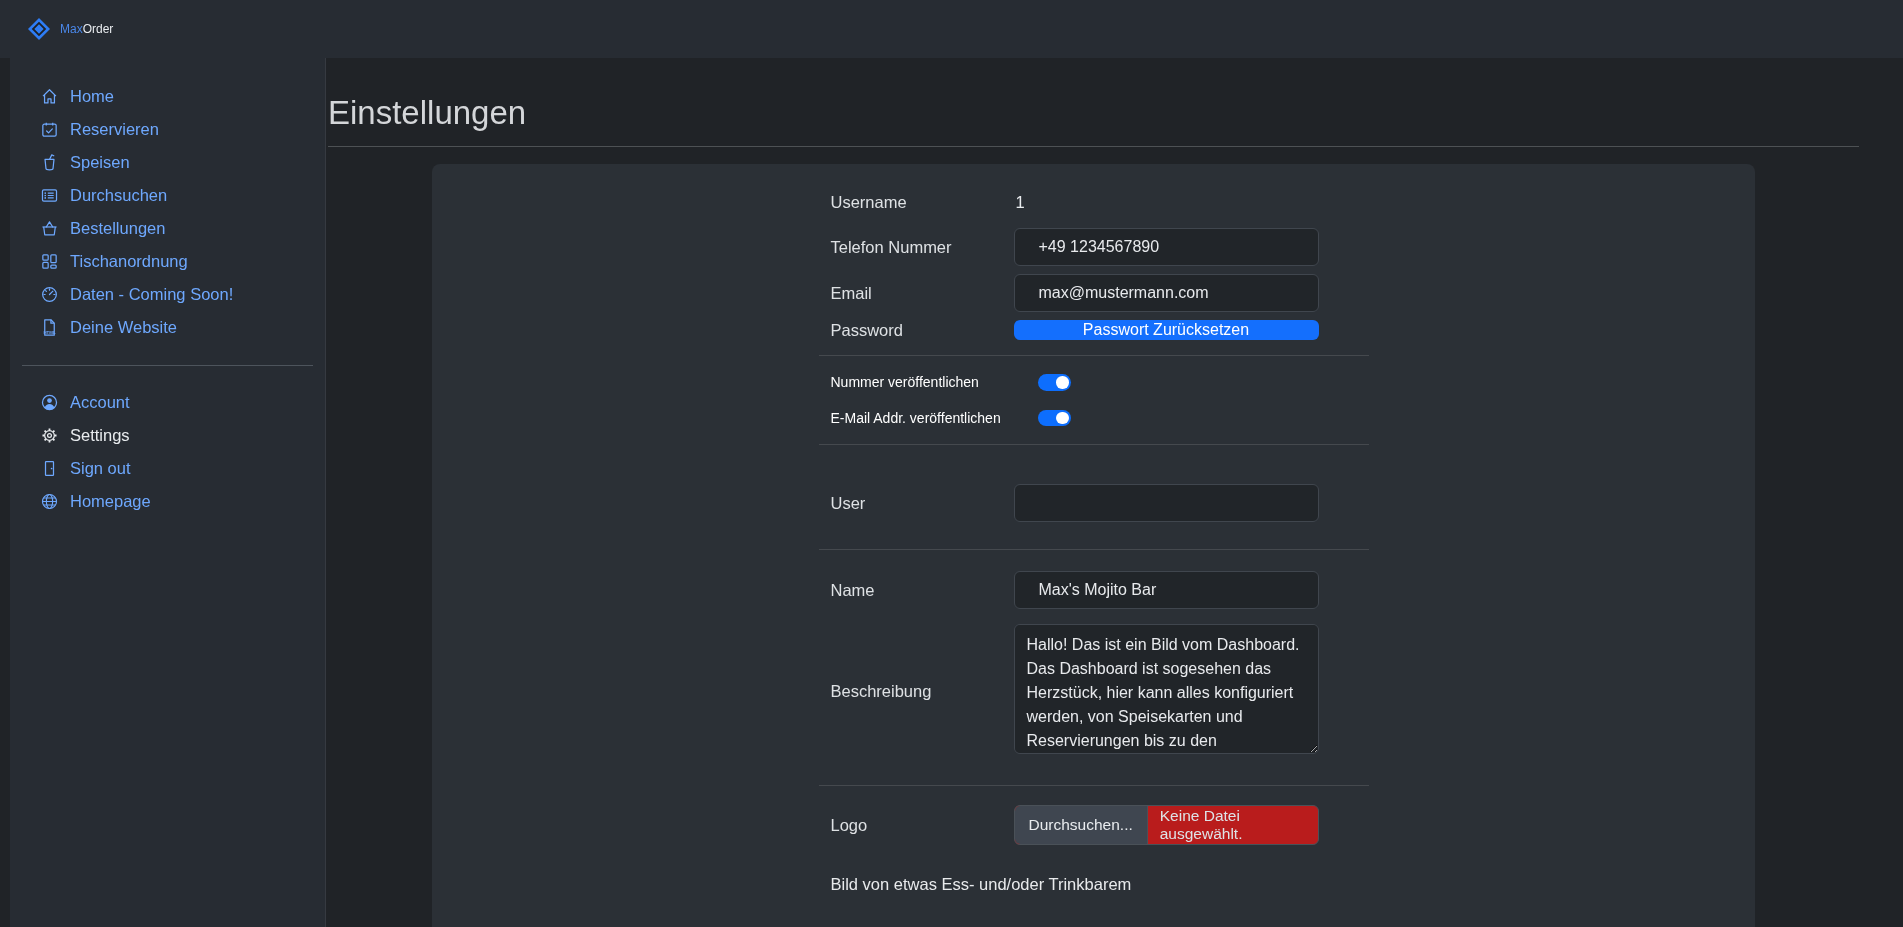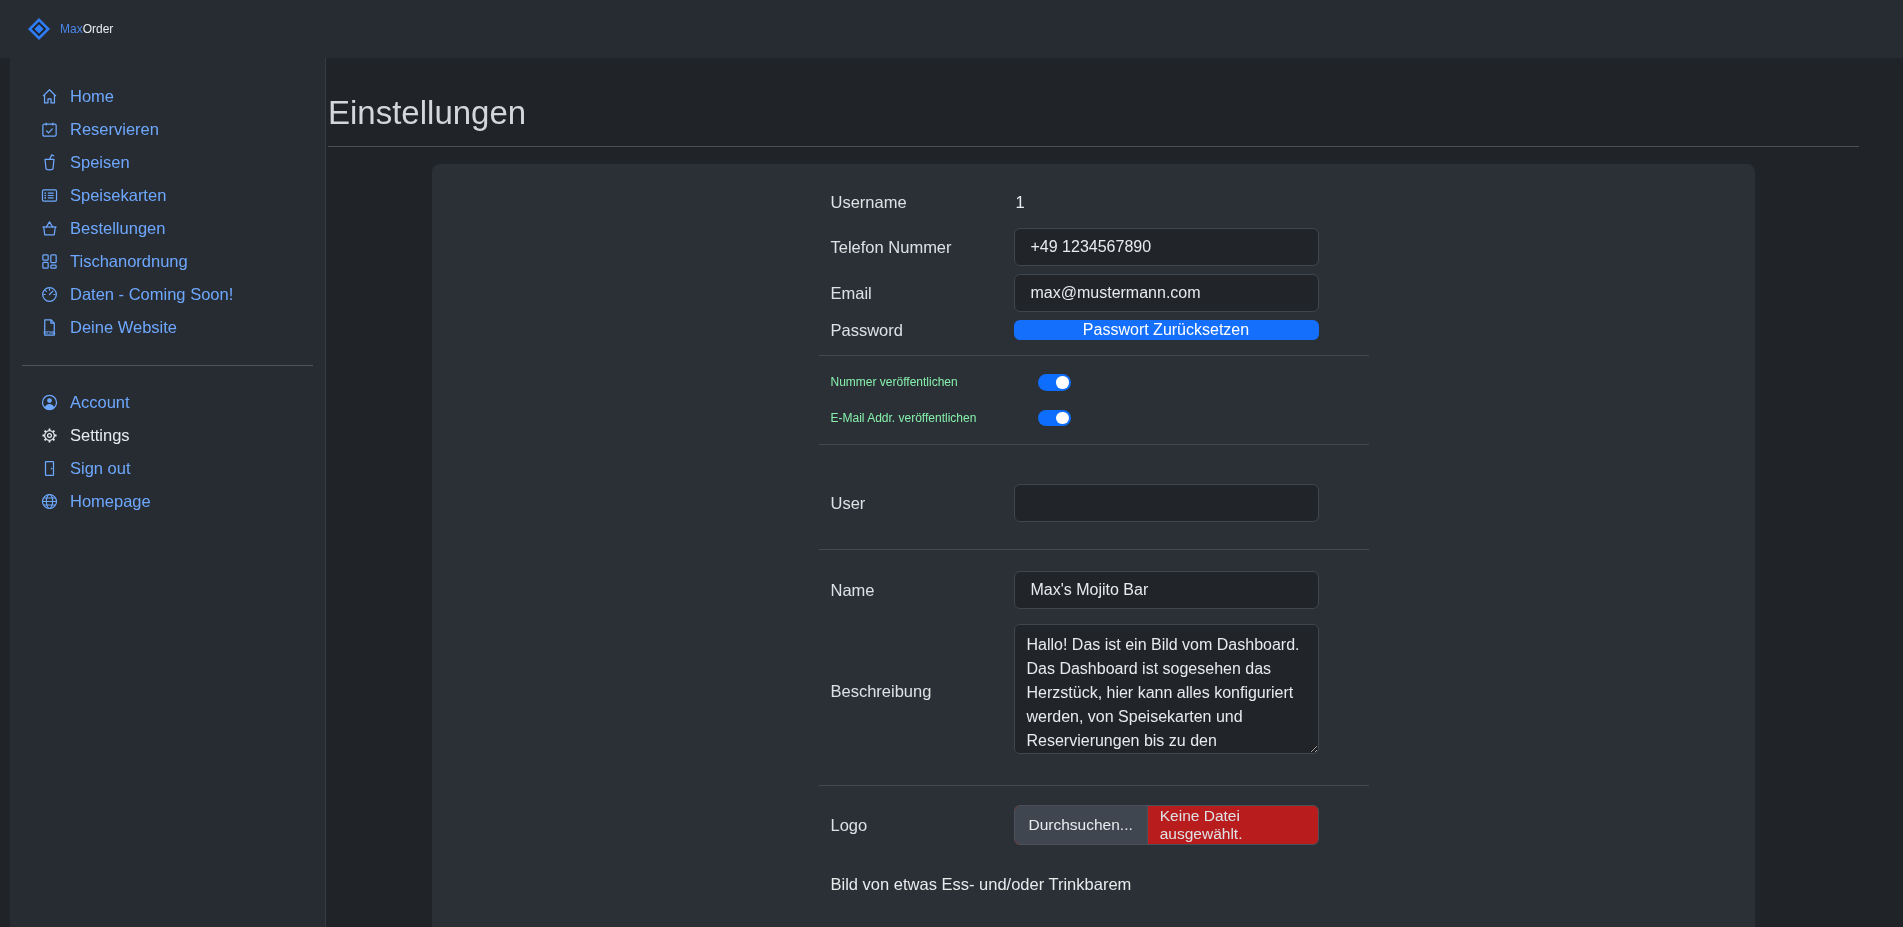--- a/index.html
+++ b/index.html
@@ -25,32 +25,32 @@
   .title-hr{border:none;border-top:1px solid #4d5154;margin:14px 0 0 0;}
   .card{width:1323px;height:780px;margin:17px auto 0 auto;background:#2b3036;
     border-radius:8px;box-sizing:border-box;padding-top:17px;}
   .form-wrap{width:550px;margin:4px auto;}
   .frow{display:flex;align-items:center;margin:0 0 8px 0;padding-left:12px;}
   .flabel{width:183px;flex:none;color:#dee1e4;font-size:16.5px;}
   .fcontrol{width:305px;flex:none;}
   .static-val{color:#e9ecef;font-size:16.5px;padding:8px 2px;}
   .tinput{width:100%;height:38px;box-sizing:border-box;background:#212529;
     border:1px solid #40464e;border-radius:6px;color:#e8eaed;font-size:16px;
-    padding:6px 16px;font-family:inherit;outline:none;}
+    padding:6px 24px;font-family:inherit;outline:none;}
   textarea.tinput{height:130px;resize:both;line-height:1.5;padding:8px 12px;}
   .btn-primary{width:100%;height:20px;background:#146ffd;border:none;border-radius:6px;
     color:#fff;font-size:16px;cursor:pointer;font-family:inherit;}
   .sep{border:none;border-top:1px solid #45494e;margin:15px 0 18px 0;}
   .sep.s2{margin:18px 0 0 0;}
   .sep.s3{margin:27px 0 0 0;}
   .sep.s4{margin:27px 0 0 0;}
   
   .trow{display:flex;align-items:center;margin:0 0 19px 0;padding-left:12px;}
   .trow.last{margin-bottom:0;}
-  .tlabel{width:207px;flex:none;color:#86efac;font-size:12px;}
+  .tlabel{width:207px;flex:none;color:#ffffff;font-size:14px;}
   .switch{appearance:none;-webkit-appearance:none;width:33px;height:16.5px;margin:0;
     background:#0d6efd;border-radius:9px;position:relative;cursor:pointer;outline:none;}
   .switch::after{content:"";position:absolute;right:2px;top:2px;width:12.5px;height:12.5px;
     border-radius:50%;background:#fff;}
   .row-user{margin-top:39px;margin-bottom:0;}
   .row-name{margin-top:21px;}
   .row-desc{margin-top:15px;margin-bottom:0;}
   .row-logo{margin-top:19px;margin-bottom:0;}
   
   .fileinput{display:flex;align-items:stretch;width:100%;height:40px;box-sizing:border-box;
@@ -106,21 +106,21 @@
     <span>Speisen</span>
   </div>
   <div class="nav-item">
     <span>
         <svg width="19" height="19" viewBox="0 0 20 20" fill="none" stroke="currentColor" stroke-width="1.3">
           <rect x="2.6" y="4.2" width="14.8" height="11.6" rx="1.4"></rect>
           <path d="M8.2 7.4h6.2M8.2 10h6.2M8.2 12.6h6.2"></path>
           <path d="M5.5 7.4h.01M5.5 10h.01M5.5 12.6h.01" stroke-width="1.8" stroke-linecap="round"></path>
         </svg>
       </span>
-    <span>Speisekarten</span>
+    <span>Durchsuchen</span>
   </div>
   <div class="nav-item">
     <span>
         <svg width="19" height="19" viewBox="0 0 20 20" fill="none" stroke="currentColor" stroke-width="1.3" stroke-linejoin="round">
           <path d="M2.6 8.4h14.8"></path>
           <path d="M3.9 8.4 5 16.6h10L16.1 8.4"></path>
           <path d="M6.6 8.4 10 3l3.4 5.4" stroke-linecap="round"></path>
         </svg>
       </span>
     <span>Bestellungen</span>

